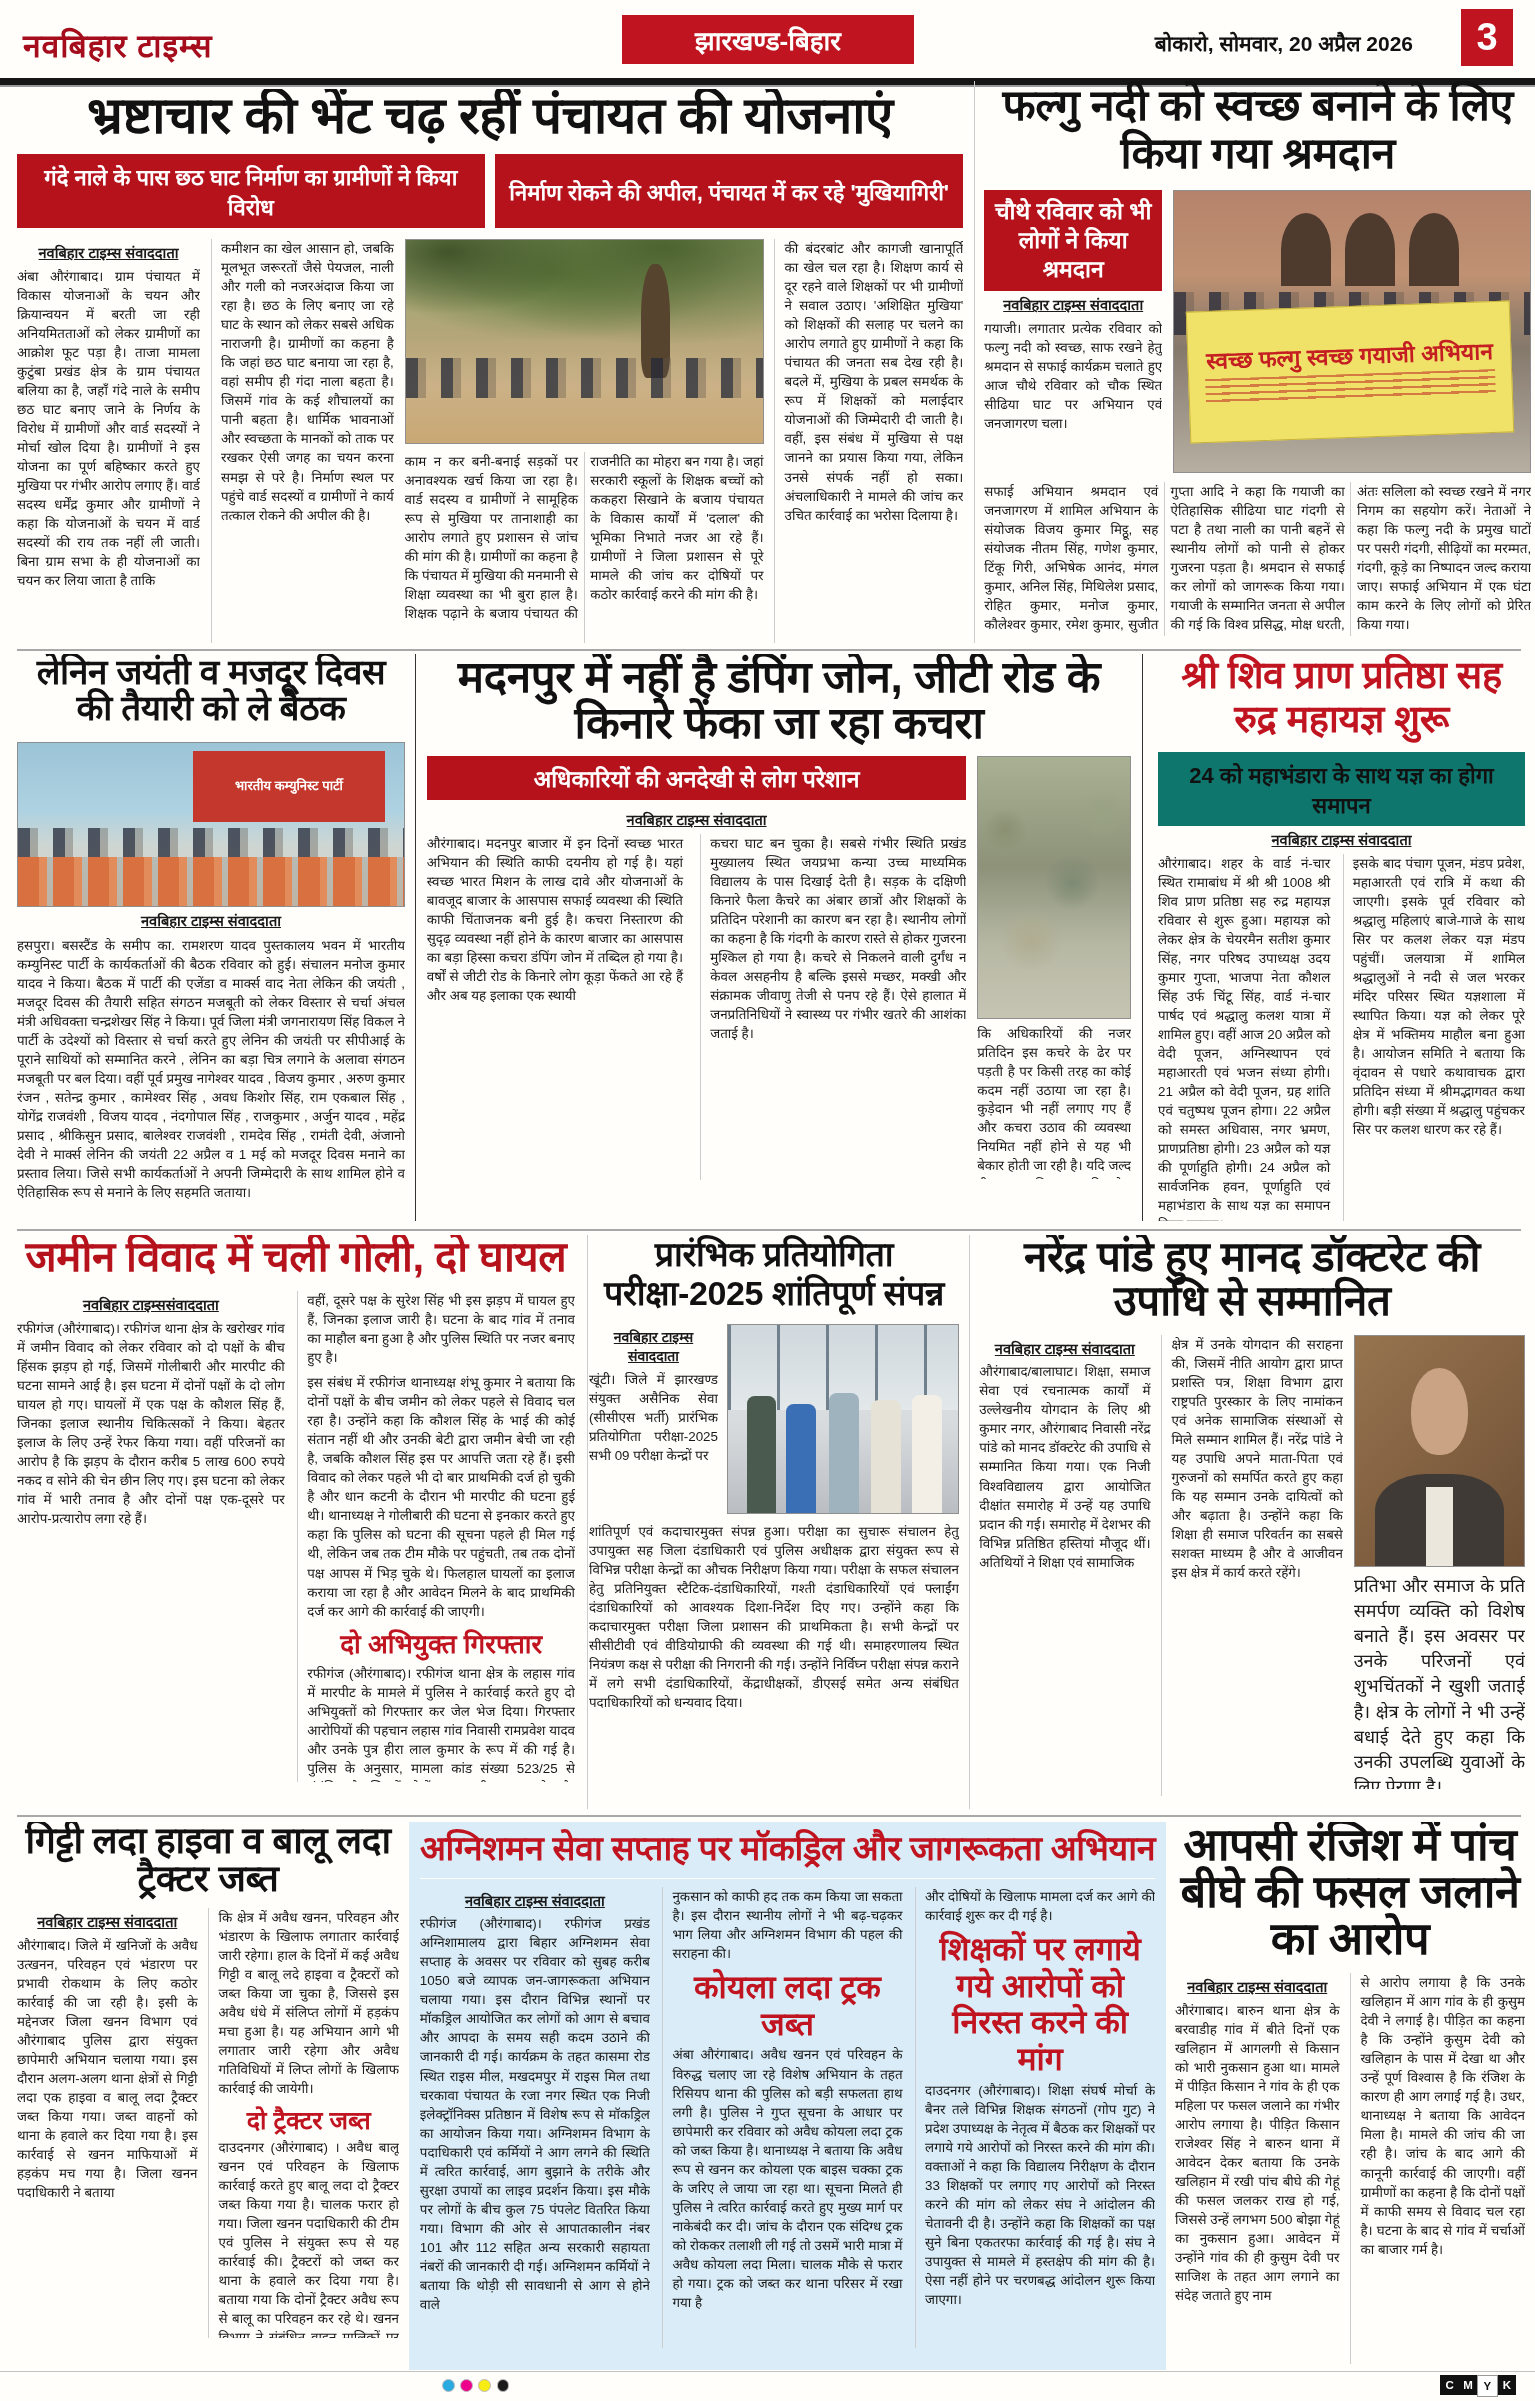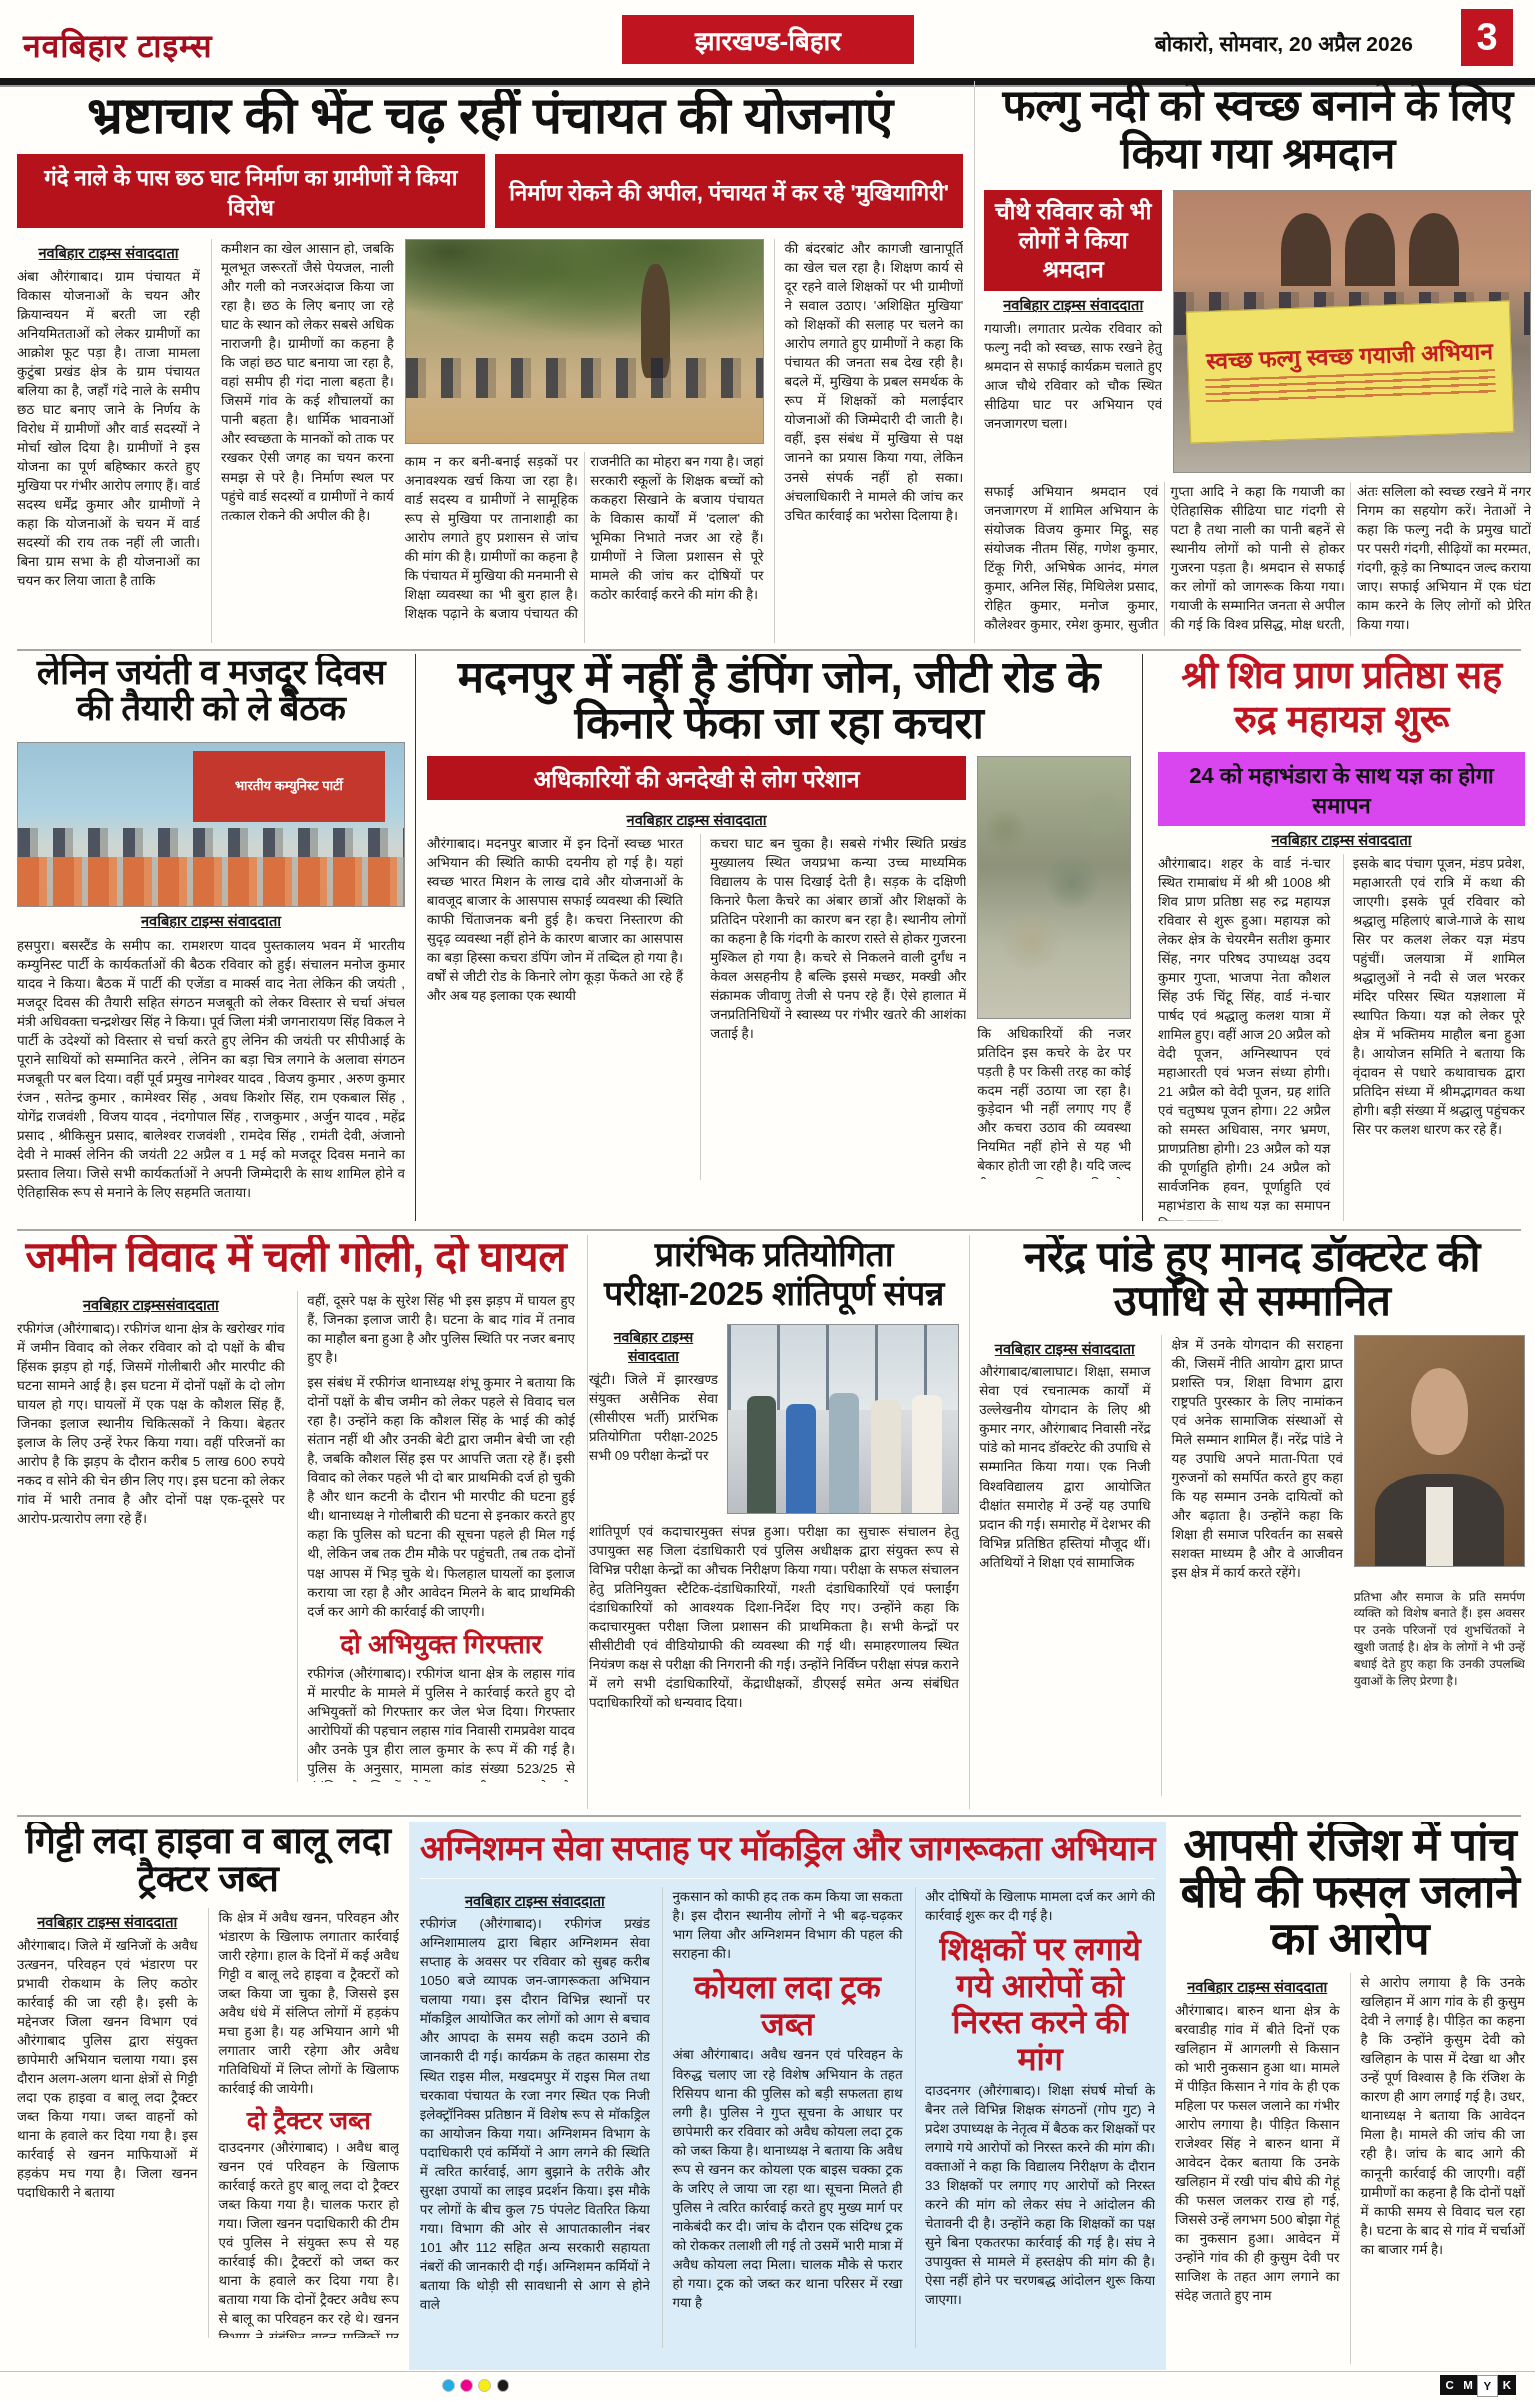--- a/index.html
+++ b/index.html
@@ -79,21 +79,21 @@
   .ph-garbage{height:261px;background:
     radial-gradient(circle 31px at 18% 28%,#8a9070 0%,transparent 70%),
     radial-gradient(circle 40px at 62% 48%,#7e8a74 0%,transparent 70%),
     radial-gradient(circle 35px at 82% 22%,#99a283 0%,transparent 70%),
     radial-gradient(circle 46px at 35% 70%,#b0ac90 0%,transparent 70%),
     linear-gradient(180deg,#a9b193 0%,#8d9279 42%,#b6b8a4 72%,#c6c4b3 100%);}
   .mad-side{font-size:13.4px;line-height:1.4;text-align:justify;margin-top:6.1px;height:154px;overflow:hidden;}
 
   .art-shiva{left:1158px;top:654px;width:367px;height:567px;}
   .art-shiva .hl{font-size:38px;color:#c01520;line-height:1.15;}
-  .shiva-kicker{background:#d946ef;color:#111;font-weight:700;font-size:22px;text-align:center;padding:7px 3.1px;margin-top:10.8px;}
+  .shiva-kicker{background:#0f766e;color:#111;font-weight:700;font-size:22px;text-align:center;padding:7px 3.1px;margin-top:10.8px;}
   .shiva-cols{margin-top:4.6px;height:415px;overflow:hidden;}
 
   
   .art-zameen{left:17px;top:1235px;width:558px;height:574px;}
   .art-zameen .hl{font-size:42px;color:#b5121c;}
   .zam-row{display:flex;gap:12.3px;margin-top:12.3px;height:491px;}
   .zam-col{flex:1;overflow:hidden;}
   .zam-sub{font-size:26px;margin:9.2px 0 4.6px;}
 
   .art-exam{left:587px;top:1235px;width:372px;height:574px;border-left:0.8px solid #ccc;padding-left:1px;box-sizing:border-box;}
@@ -108,21 +108,21 @@
   .exam-body{margin-top:7.7px;height:323px;overflow:hidden;}
 
   .art-pande{left:969px;top:1235px;width:556px;height:574px;border-left:0.8px solid #ccc;padding-left:9.2px;box-sizing:border-box;}
   .art-pande .hl{font-size:42px;}
   .pande-row{display:flex;gap:10.8px;margin-top:12.3px;height:461px;}
   .pande-col{flex:1;overflow:hidden;}
   .ph-pande{height:230px;background:linear-gradient(135deg,#97744f 0%,#6e4f35 100%);}
   .bust-head{position:absolute;left:33%;top:14%;width:34%;height:38%;background:#c9a383;border-radius:50% 50% 46% 46%;}
   .bust-body{position:absolute;left:12%;bottom:0;width:76%;height:40%;background:#3f3a36;border-radius:40% 40% 0 0;}
   .bust-shirt{position:absolute;left:42%;bottom:0;width:16%;height:34%;background:#ece7dc;}
-  .pande-side{font-size:12px;line-height:1.4;text-align:justify;margin-top:22px;height:215px;overflow:hidden;}
+  .pande-side{font-size:18px;line-height:1.4;text-align:justify;margin-top:7px;height:215px;overflow:hidden;}
 
   
   .art-gitti{left:17px;top:1822px;width:382px;height:542px;}
   .art-gitti .hl{font-size:37px;}
   .git-row{display:flex;gap:10.8px;margin-top:9.2px;height:430px;}
   .git-col{flex:1;overflow:hidden;}
   .git-sub{font-size:25px;margin:7.7px 0 3.1px;}
 
   .art-fire{left:409px;top:1822px;width:757px;height:548px;background:#d9ecf7;padding:7.7px 10.8px;box-sizing:border-box;}
   .art-fire .hl{font-size:34px;color:#c01520;line-height:1.1;}

